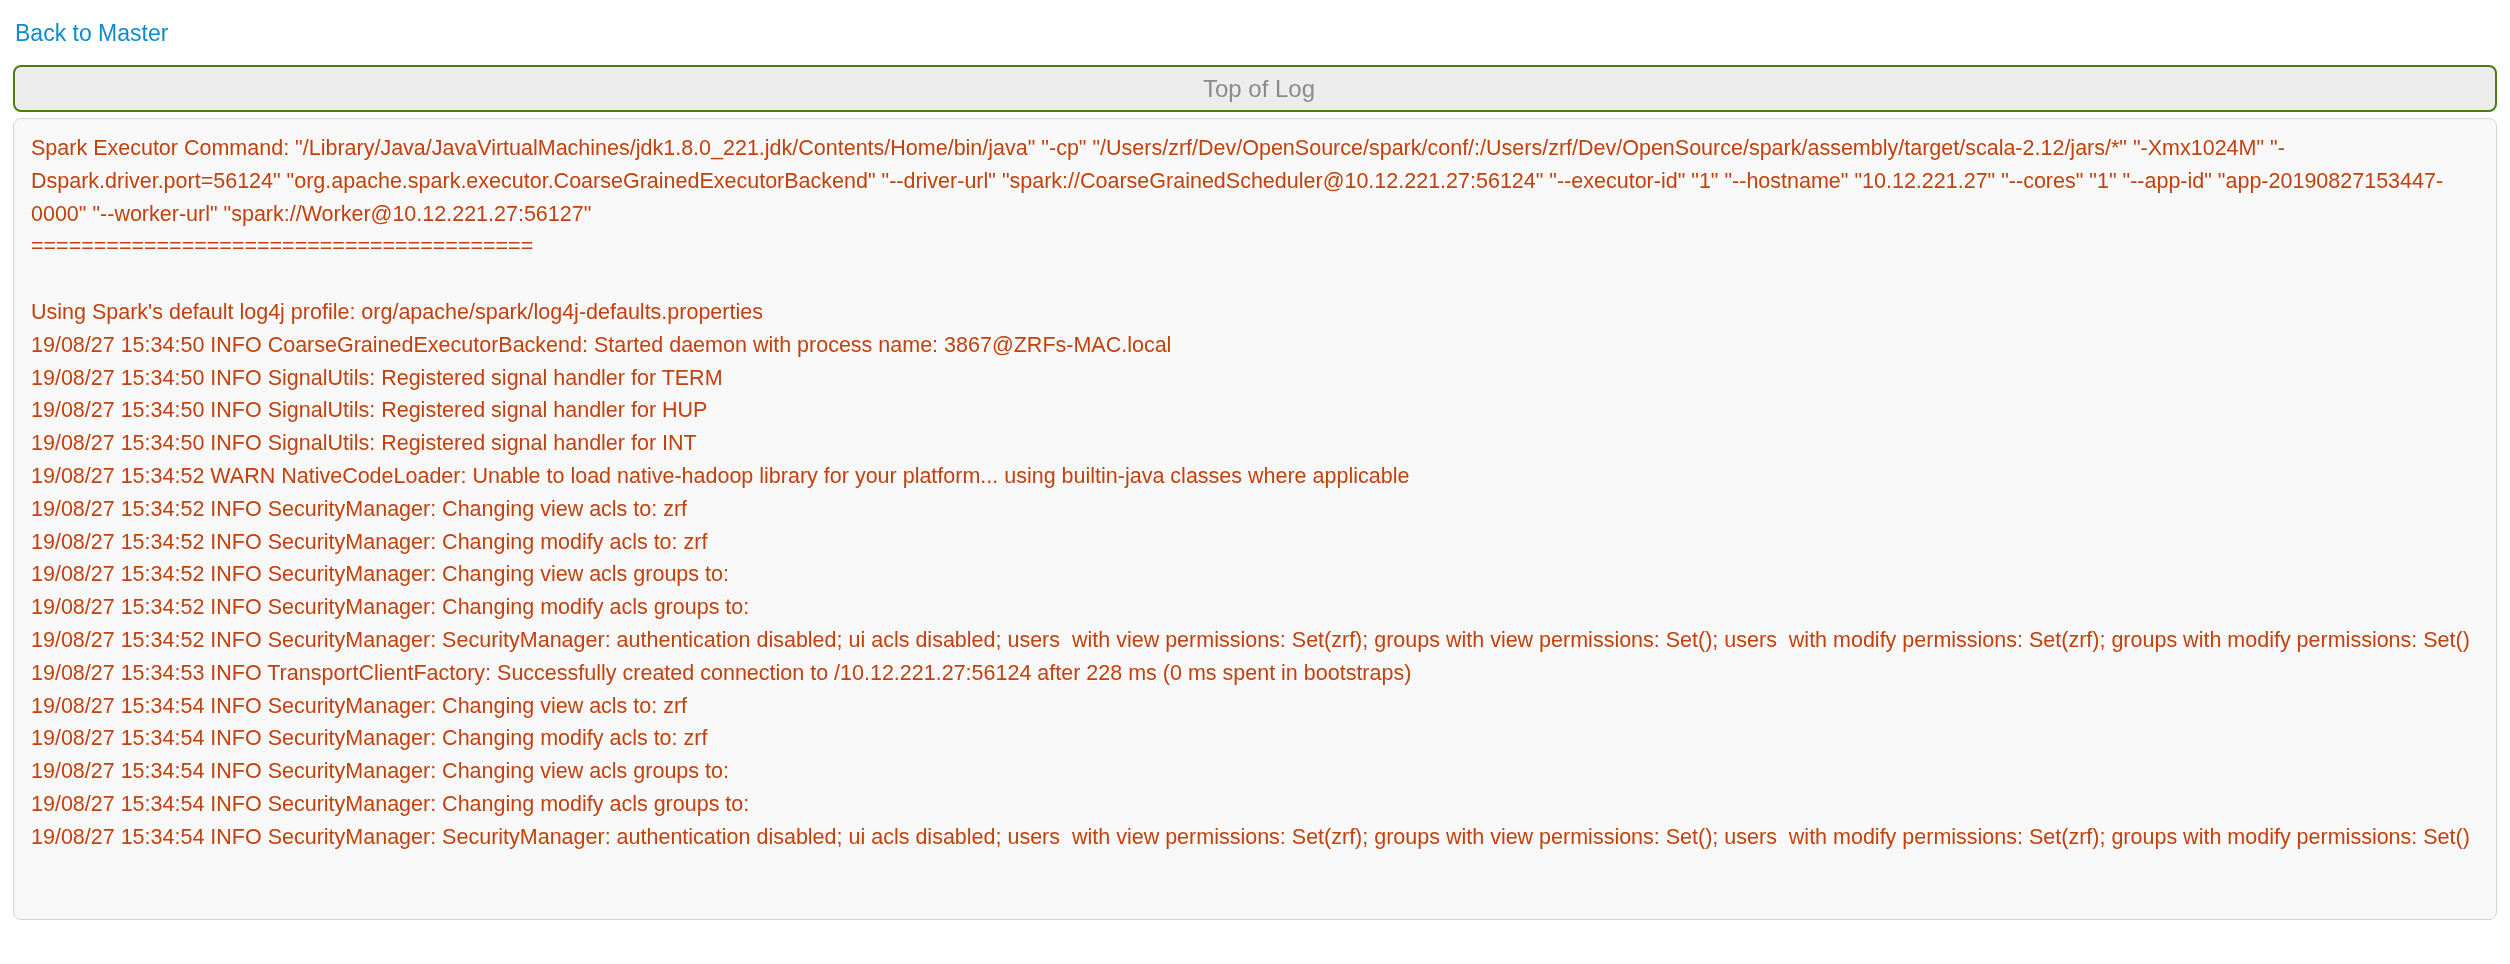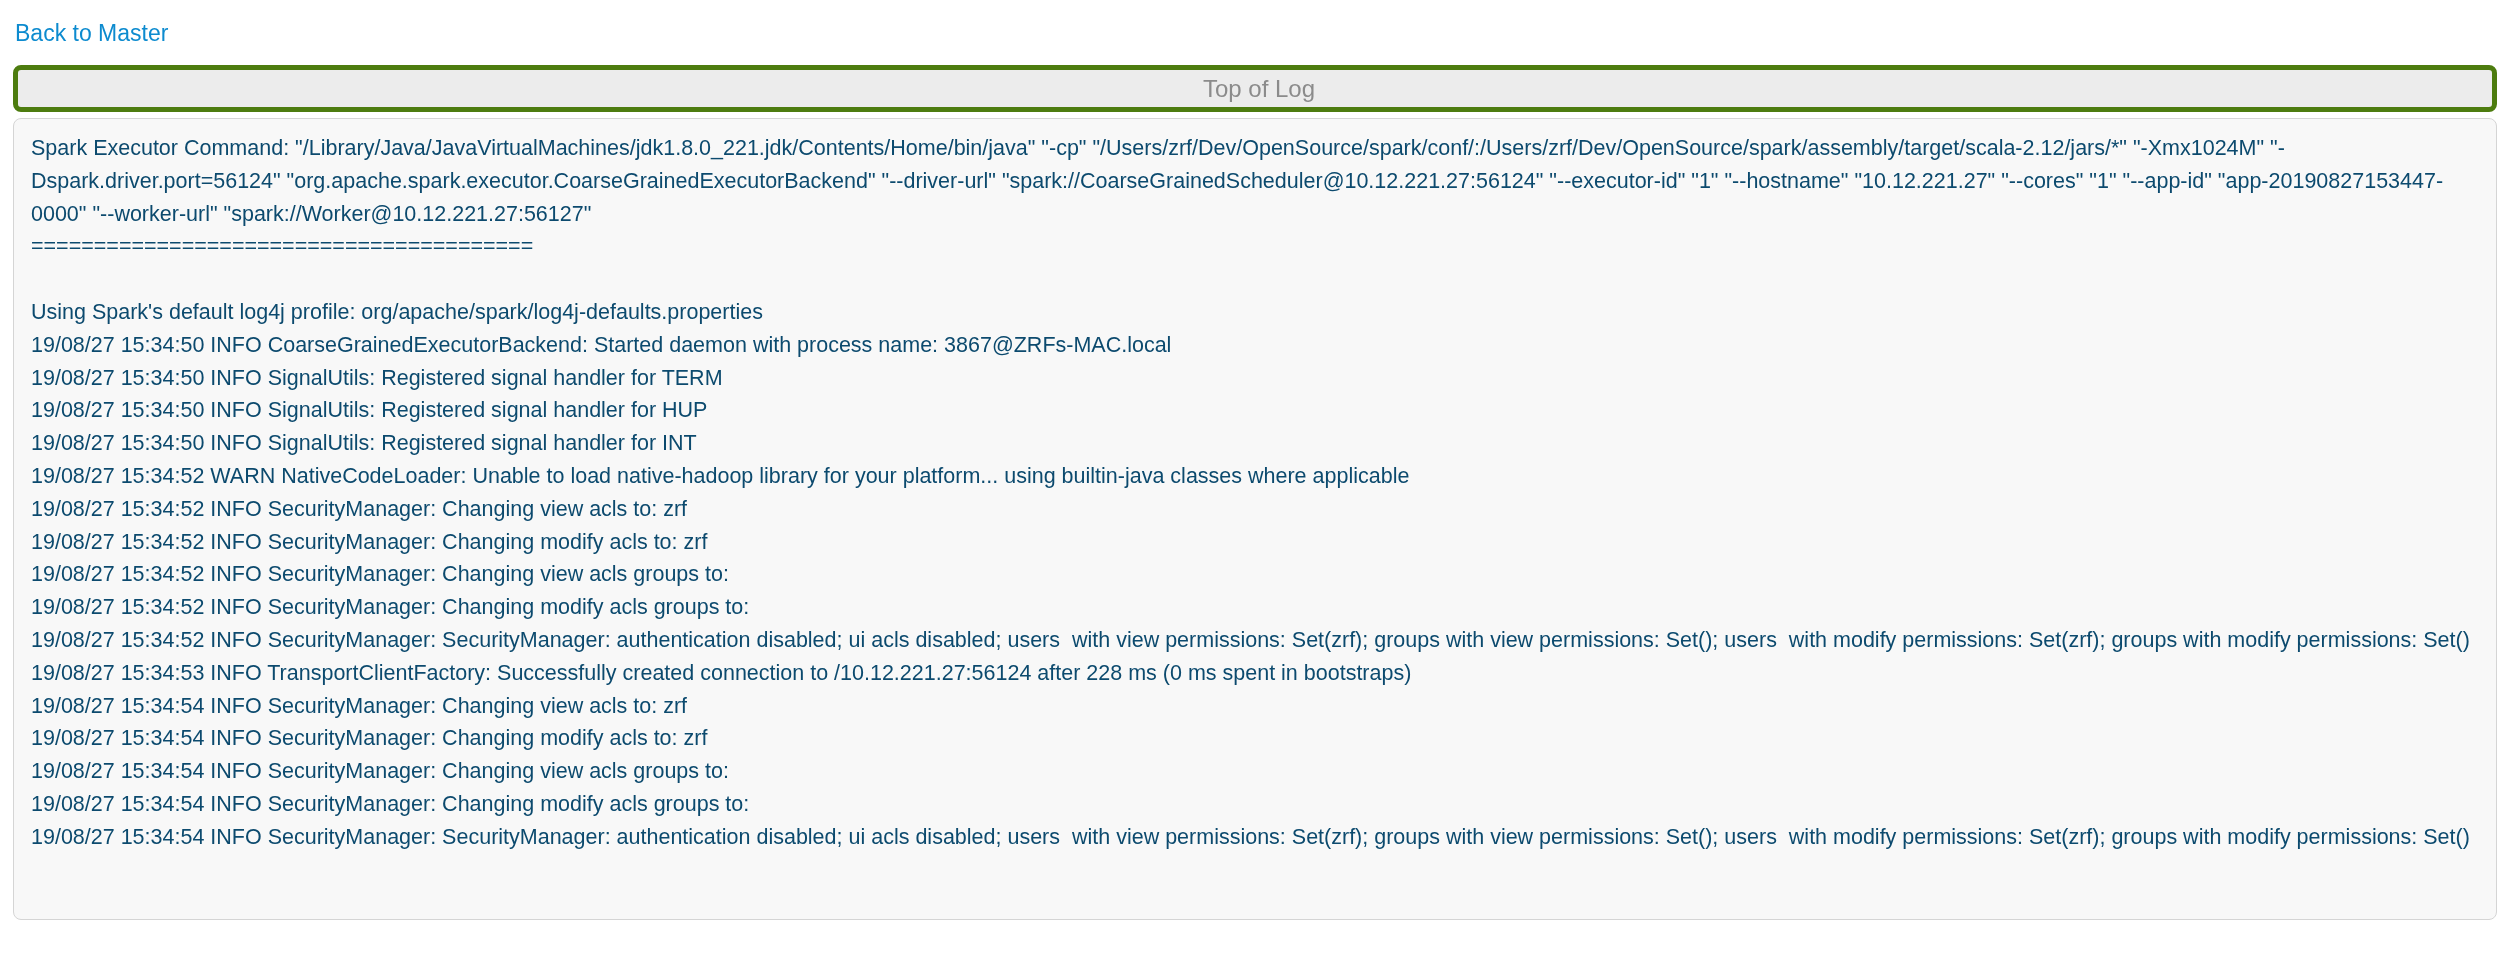--- a/index.html
+++ b/index.html
@@ -30,21 +30,21 @@
     margin-top: 26px;
     margin-left: 2px;
     font-size: 23px;
     line-height: 26px;
     color: #2d2d2d;
   }
   .log-header-bar {
     margin-top: 19px;
     height: 47px;
     background: #ececec;
-    border: 5px solid #4d7c0f;
+    border: 2px solid #4d7c0f;
     border-radius: 8px;
     display: flex;
     align-items: center;
     justify-content: center;
     font-size: 24px;
     color: #8b8b8b;
     cursor: pointer;
     user-select: none;
     padding-left: 8px;
   }
@@ -54,21 +54,21 @@
     background: #f8f8f8;
     border: 1px solid #d5d5d5;
     border-radius: 8px;
     padding: 13px 17px;
     overflow: hidden;
   }
   .log-box pre {
     font-family: "Liberation Sans", "DejaVu Sans", sans-serif;
     font-size: 21.5px;
     line-height: 32.8px;
-    color: #0c4a6e;
+    color: #c2410c;
     white-space: pre-wrap;
     word-break: break-word;
   }
 </style>
 </head>
 <body>
 
 <div class="page">
 
   <a class="back-link">Back to Master</a>

